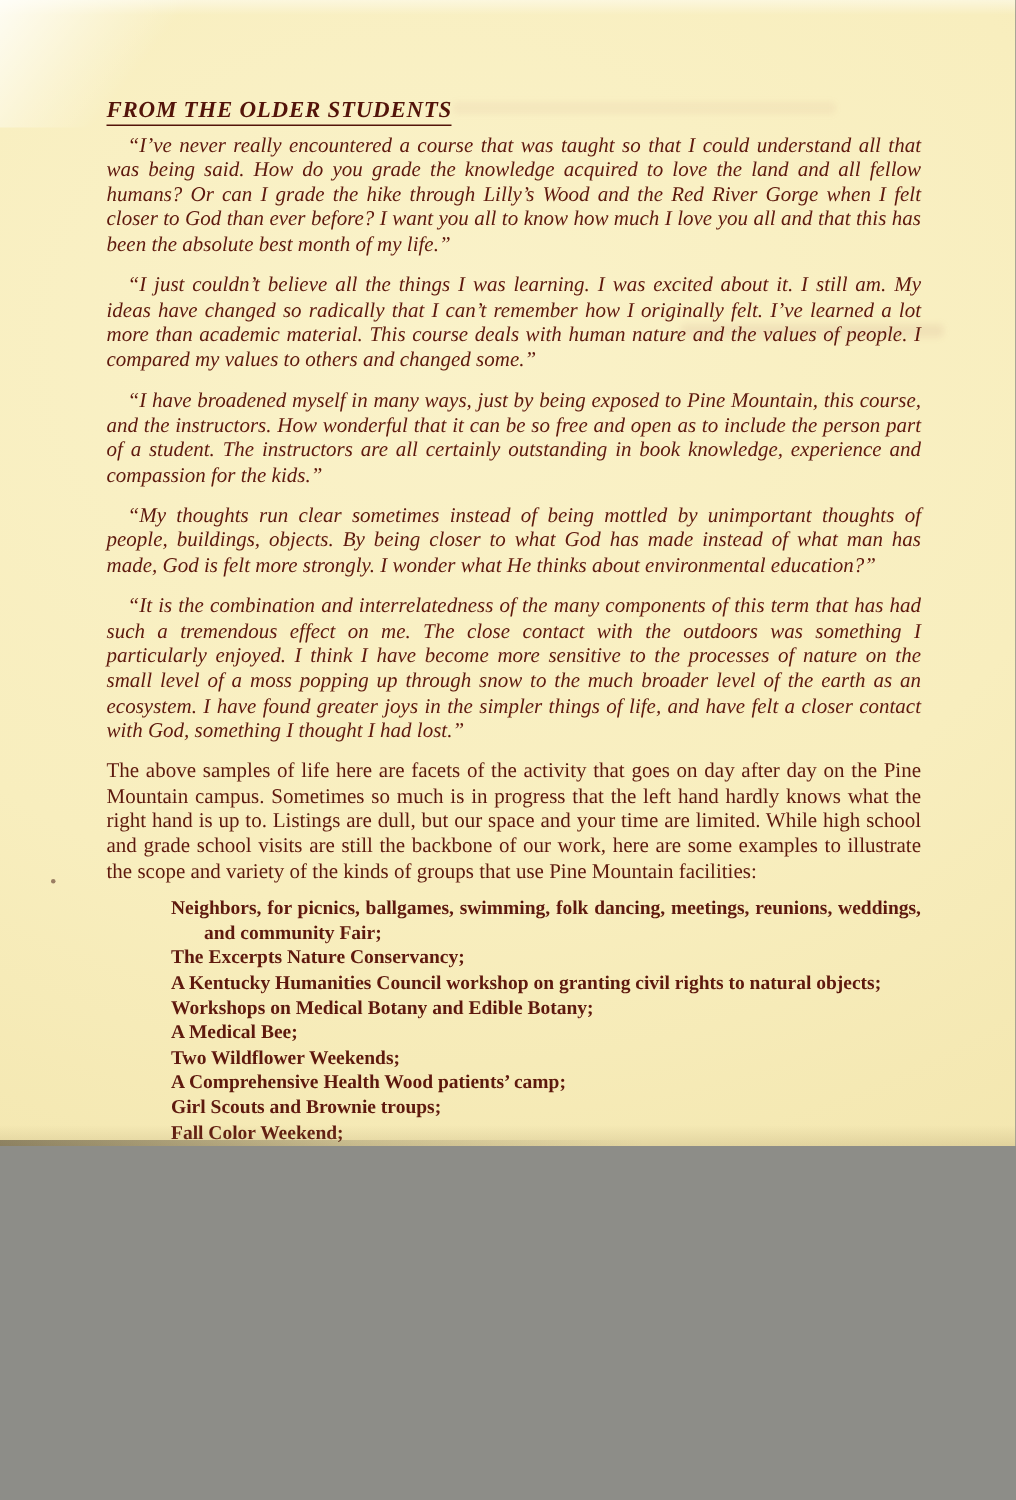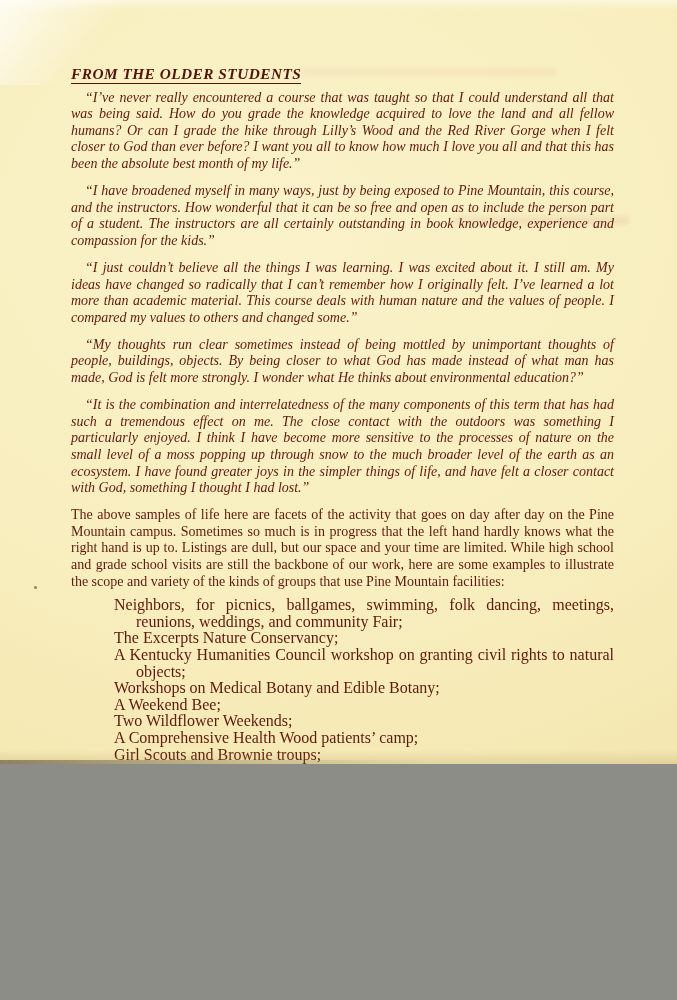--- a/index.html
+++ b/index.html
@@ -72,23 +72,23 @@
     margin: 0 0 10.5px 0;
     font-size: 14px; line-height: 16.6px;
     text-align: justify;
   }
   .body-para.tight { margin-bottom: 7px; }
 
   .facilities {
     margin: 0 0 12px 0; padding: 0 0 0 43px; list-style: none;
   }
   .facility {
-    font-size: 16px; line-height: 16.6px;
+    font-size: 13px; line-height: 16.6px;
     padding-left: 22px; text-indent: -22px;
-    text-align: justify; margin: 0;
+    text-align: justify; margin: 0; font-weight: bold;
   }
 
   .closing { margin: 0; font-size: 10px; line-height: 17px; }
 </style>
 </head>
 <body>
 
 <div class="scan" style="color: rgb(94, 25, 14);">
 
   <div class="top-light"></div>
@@ -97,35 +97,35 @@
   <div class="ghost ghost1"></div>
   <div class="speck"></div>
 
   <div class="content">
 
     <h1 class="heading"><span class="heading-text">FROM THE OLDER STUDENTS</span></h1>
 
 
     <div class="quotes" id="quotes">
         <p class="quote">“I’ve never really encountered a course that was taught so that I could understand all that was being said. How do you grade the knowledge acquired to love the land and all fellow humans? Or can I grade the hike through Lilly’s Wood and the Red River Gorge when I felt closer to God than ever before? I want you all to know how much I love you all and that this has been the absolute best month of my life.”</p>
+        <p class="quote">“I just couldn’t believe all the things I was learning. I was excited about it. I still am. My ideas have changed so radically that I can’t remember how I originally felt. I’ve learned a lot more than academic material. This course deals with human nature and the values of people. I compared my values to others and changed some.”</p>
         <p class="quote">“I have broadened myself in many ways, just by being exposed to Pine Mountain, this course, and the instructors. How wonderful that it can be so free and open as to include the person part of a student. The instructors are all certainly outstanding in book knowledge, experience and compassion for the kids.”</p>
-        <p class="quote">“I just couldn’t believe all the things I was learning. I was excited about it. I still am. My ideas have changed so radically that I can’t remember how I originally felt. I’ve learned a lot more than academic material. This course deals with human nature and the values of people. I compared my values to others and changed some.”</p>
         <p class="quote">“My thoughts run clear sometimes instead of being mottled by unimportant thoughts of people, buildings, objects. By being closer to what God has made instead of what man has made, God is felt more strongly. I wonder what He thinks about environmental education?”</p>
         <p class="quote">“It is the combination and interrelatedness of the many components of this term that has had such a tremendous effect on me. The close contact with the outdoors was something I particularly enjoyed. I think I have become more sensitive to the processes of nature on the small level of a moss popping up through snow to the much broader level of the earth as an ecosystem. I have found greater joys in the simpler things of life, and have felt a closer contact with God, something I thought I had lost.”</p>
       </div>
 
 
     <p class="body-para tight">The above samples of life here are facets of the activity that goes on day after day on the Pine Mountain campus. Sometimes so much is in progress that the left hand hardly knows what the right hand is up to. Listings are dull, but our space and your time are limited. While high school and grade school visits are still the backbone of our work, here are some examples to illustrate the scope and variety of the kinds of groups that use Pine Mountain facilities:</p>
 
     <ul class="facilities" id="facilities">
         <li class="facility">Neighbors, for picnics, ballgames, swimming, folk dancing, meetings, reunions, weddings, and community Fair;</li>
         <li class="facility">The Excerpts Nature Conservancy;</li>
         <li class="facility">A Kentucky Humanities Council workshop on granting civil rights to natural objects;</li>
         <li class="facility">Workshops on Medical Botany and Edible Botany;</li>
-        <li class="facility">A Weekend Bee;</li>
+        <li class="facility">A Medical Bee;</li>
         <li class="facility">Two Wildflower Weekends;</li>
         <li class="facility">A Comprehensive Health Wood patients’ camp;</li>
         <li class="facility">Girl Scouts and Brownie troups;</li>
         <li class="facility">Fall Color Weekend;</li>
       </ul>
 
     <p class="closing">These and many more have brought people to Pine Mountain.</p>
 
   </div>
 

